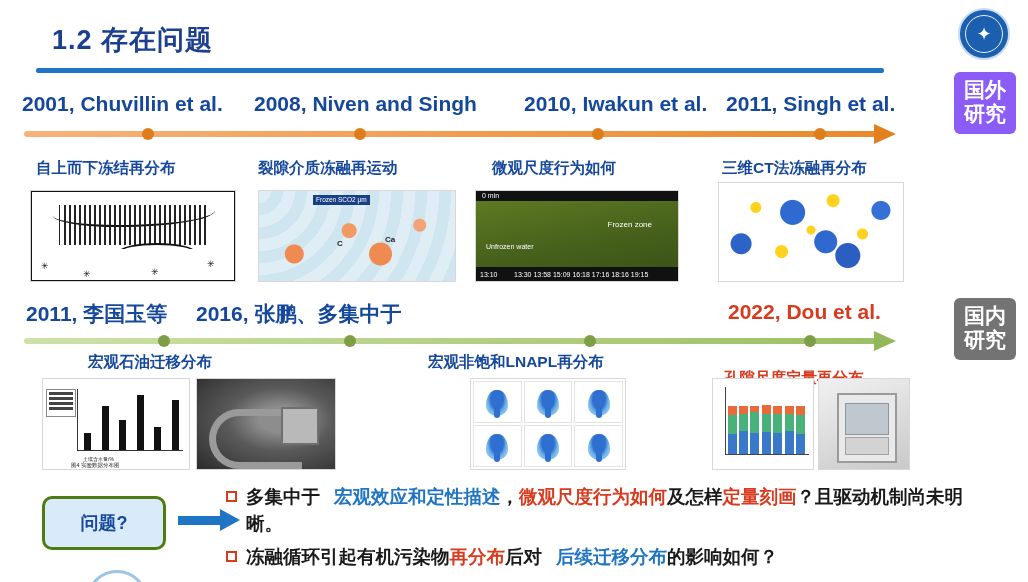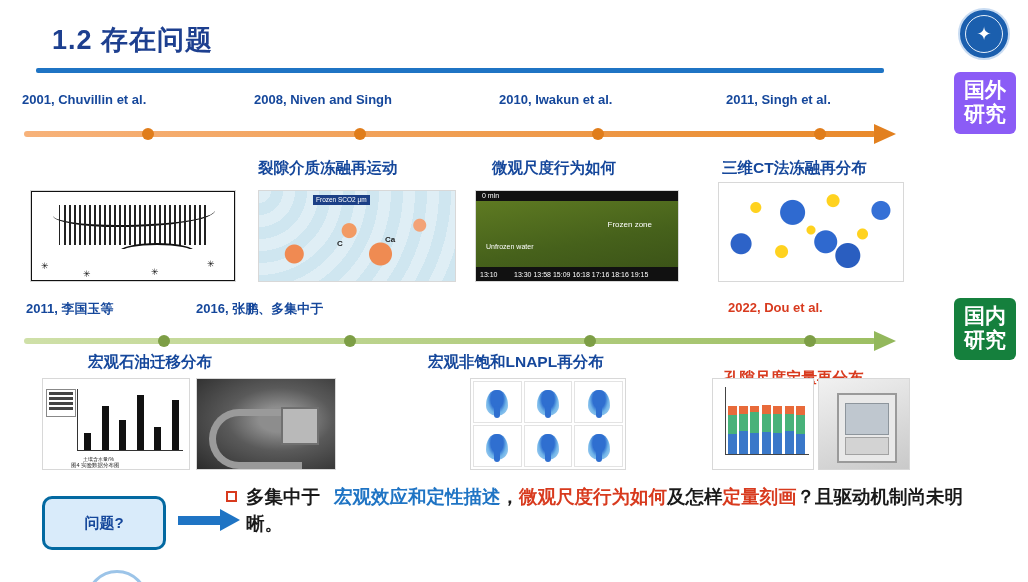--- a/index.html
+++ b/index.html
@@ -112,26 +112,26 @@
     font-weight: bold;
     text-align: center;
     line-height: 1.15;
   }
   #tag-abroad {
     top: 72px;
     background: #8b5cf6;
   }
   #tag-domestic {
     top: 298px;
-    background: #15803d;
+    background: #737373;
   }
   
   .year-label {
     position: absolute;
-    font-size: 13px;
+    font-size: 21px;
     font-weight: bold;
     color: #15479b;
     white-space: nowrap;
   }
   .year-label.red { color: #d83a1e; }
   
   .caption {
     position: absolute;
     font-size: 15.5px;
     font-weight: bold;
@@ -266,25 +266,25 @@
   #fig9 .cab { position:absolute; left:18px; top:14px; width:56px; height:66px; background:#e9e9e9; border:2px solid #9a9a9a; }
   #fig9 .cab .door { position:absolute; left:6px; top:8px; right:6px; height:30px; background:#bfc7cf; border:1px solid #8d959c; }
   #fig9 .cab .pan { position:absolute; left:6px; bottom:6px; right:6px; height:16px; background:#d3d3d3; border:1px solid #a2a2a2; }
   
   #q-pill {
     position: absolute;
     left: 42px;
     top: 496px;
     width: 118px;
     height: 48px;
-    border: 3px solid #0369a1;
+    border: 3px solid #4d7c0f;
     border-radius: 10px;
     background: #d9ebfa;
     color: #15479b;
-    font-size: 15px;
+    font-size: 18px;
     font-weight: bold;
     display: flex;
     align-items: center;
     justify-content: center;
   }
   #q-arrow {
     position: absolute;
     left: 178px;
     top: 512px;
     width: 64px;
@@ -354,23 +354,24 @@
     <div class="dot orange" style="left:790px"></div>
   </div>
 
   <div class="side-tag" id="tag-abroad">
     <div>国外</div>
     <div>研究</div>
   </div>
 
   <div class="year-label" style="left:22px; top:92px">2001, Chuvillin et al.</div>
   <div class="year-label" style="left:254px; top:92px">2008, Niven and Singh</div>
-  <div class="year-label" style="left:499px; top:92px">2010, Iwakun et al.</div>
+  <div class="year-label" style="left:524px; top:92px">2010, Iwakun et al.</div>
   <div class="year-label" style="left:726px; top:92px">2011, Singh et al.</div>
 
+  <div class="caption" style="left:36px; top:158px">自上而下冻结再分布</div>
   <div class="caption" style="left:258px; top:158px">裂隙介质冻融再运动</div>
   <div class="caption" style="left:492px; top:158px">微观尺度行为如何</div>
   <div class="caption" style="left:722px; top:158px">三维CT法冻融再分布</div>
 
   <div class="fig" id="fig1">
     <div class="sky"></div>
     <div class="curve"></div>
     <div class="hatch"></div>
     <div class="lens"></div>
     <div class="ground"></div>
@@ -537,15 +538,19 @@
   </div>
   <div id="q-arrow">
     <div class="bar"></div>
     <div class="head"></div>
   </div>
 
   <div class="bullet-row" id="bullet1">
     <div class="bullet-mark"></div>
     <div class="bullet-text" id="bullet1-text"><span>多集中于</span><span class="blue">宏观效应和定性描述</span><span>，</span><span class="red">微观尺度行为如何</span><span>及怎样</span><span class="red">定量刻画</span><span>？且驱动机制尚未明晰。</span></div>
   </div>
+  <div class="bullet-row" id="bullet2">
+    <div class="bullet-mark"></div>
+    <div class="bullet-text" id="bullet2-text"><span>冻融循环引起有机污染物</span><span class="red">再分布</span><span>后对</span><span class="blue">后续迁移分布</span><span>的影响如何？</span></div>
+  </div>
 
   <div id="bottom-circle"></div>
 </div>
 
 </body></html>

